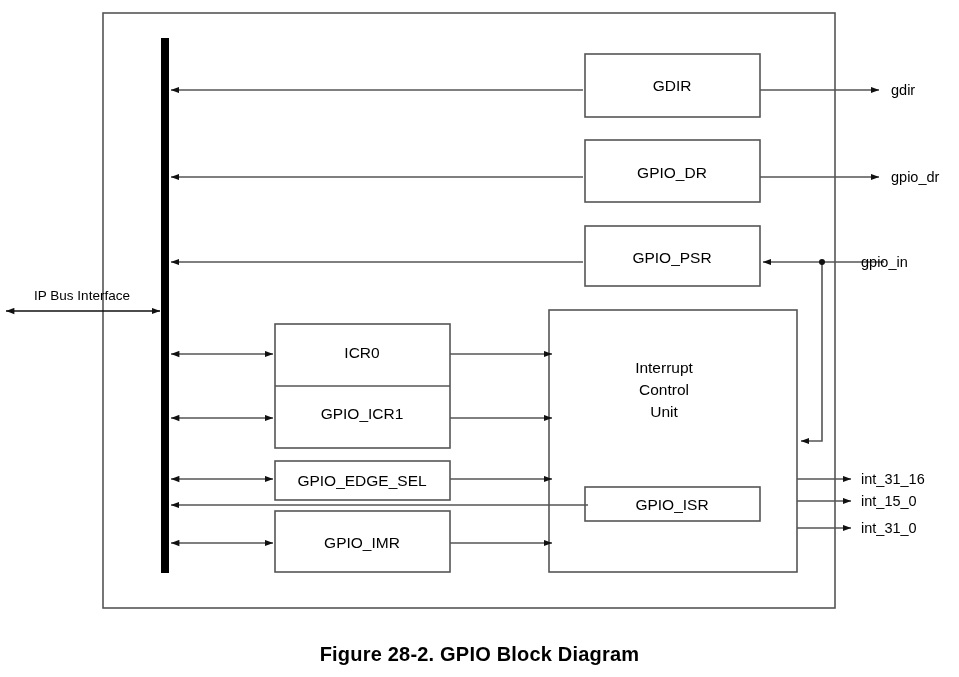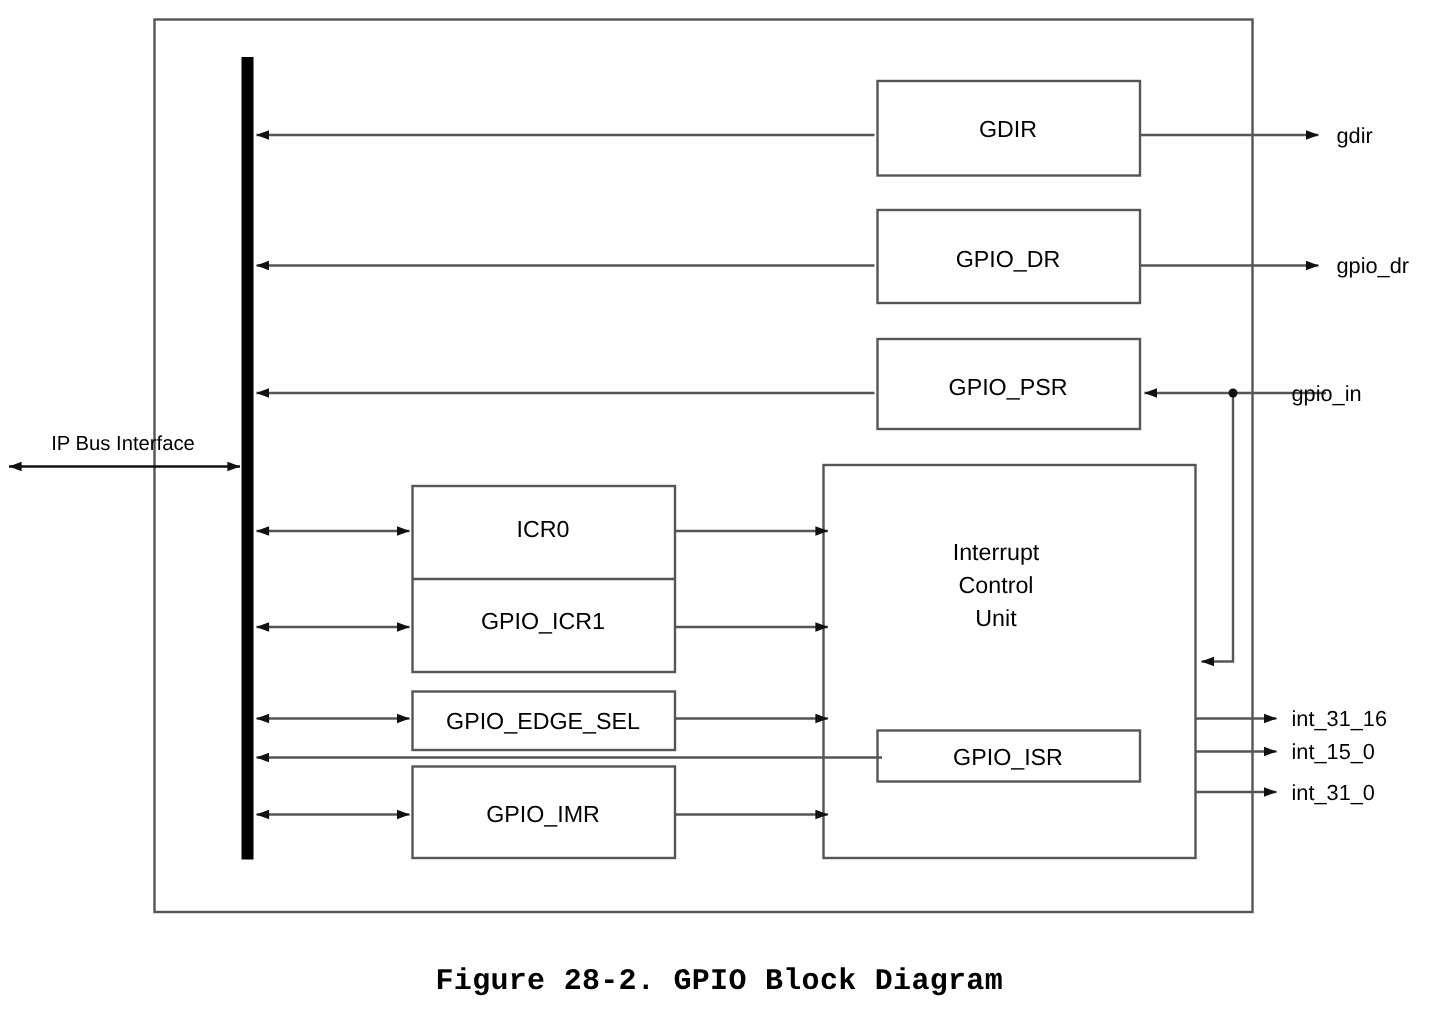--- a/index.html
+++ b/index.html
@@ -17,21 +17,21 @@
   .wire{stroke:#555555;stroke-width:1.6;fill:none;}
   .wiredark{stroke:#111111;stroke-width:1.6;fill:none;}
   .lbl{font-family:"Liberation Sans", sans-serif;font-size:15px;fill:#000;}
   .lbl-box{font-size:15.5px;text-anchor:middle;}
   .lbl-sig{font-size:14.5px;text-anchor:start;}
   .lbl-bus{font-size:13.5px;text-anchor:middle;}
   .junction{fill:#111111;}
   #caption{
     position:absolute;left:0;top:643px;width:959px;
     text-align:center;
-    font-family:Liberation Mono, monospace;
+    font-family:Liberation Sans, sans-serif;
     font-size:20px;font-weight:bold;letter-spacing:.2px;
     color:#000;
   }
 </style>
 </head>
 <body>
 
 <div id="stage">
 
   <svg id="diagram" viewBox="0 0 959 677">

